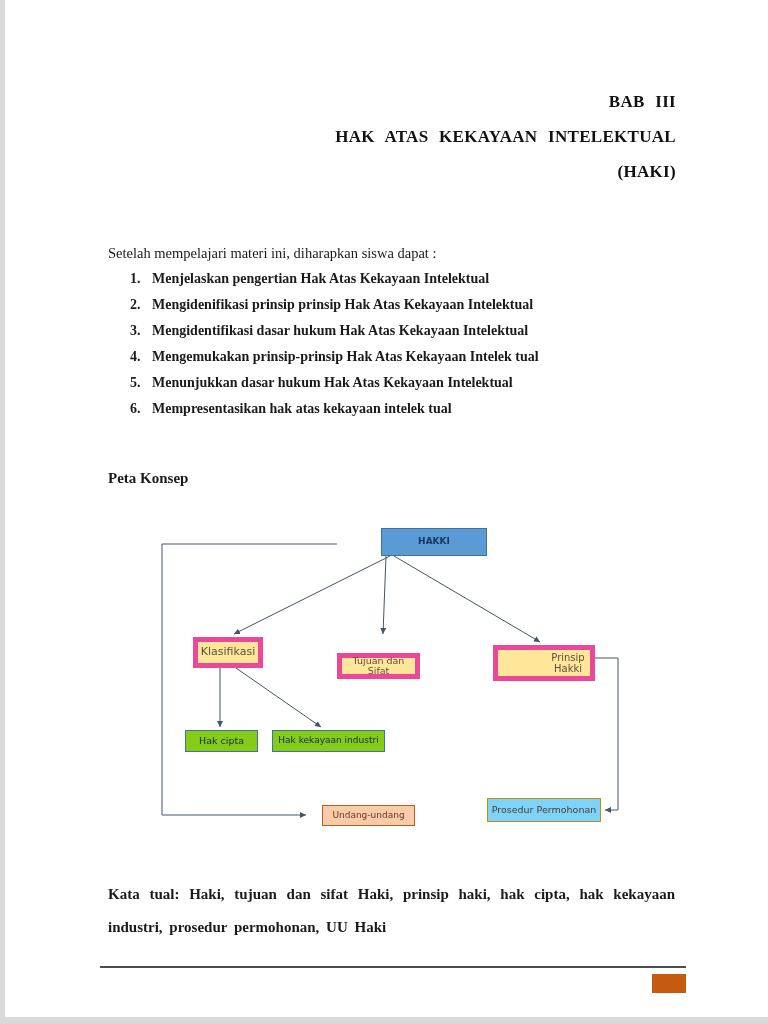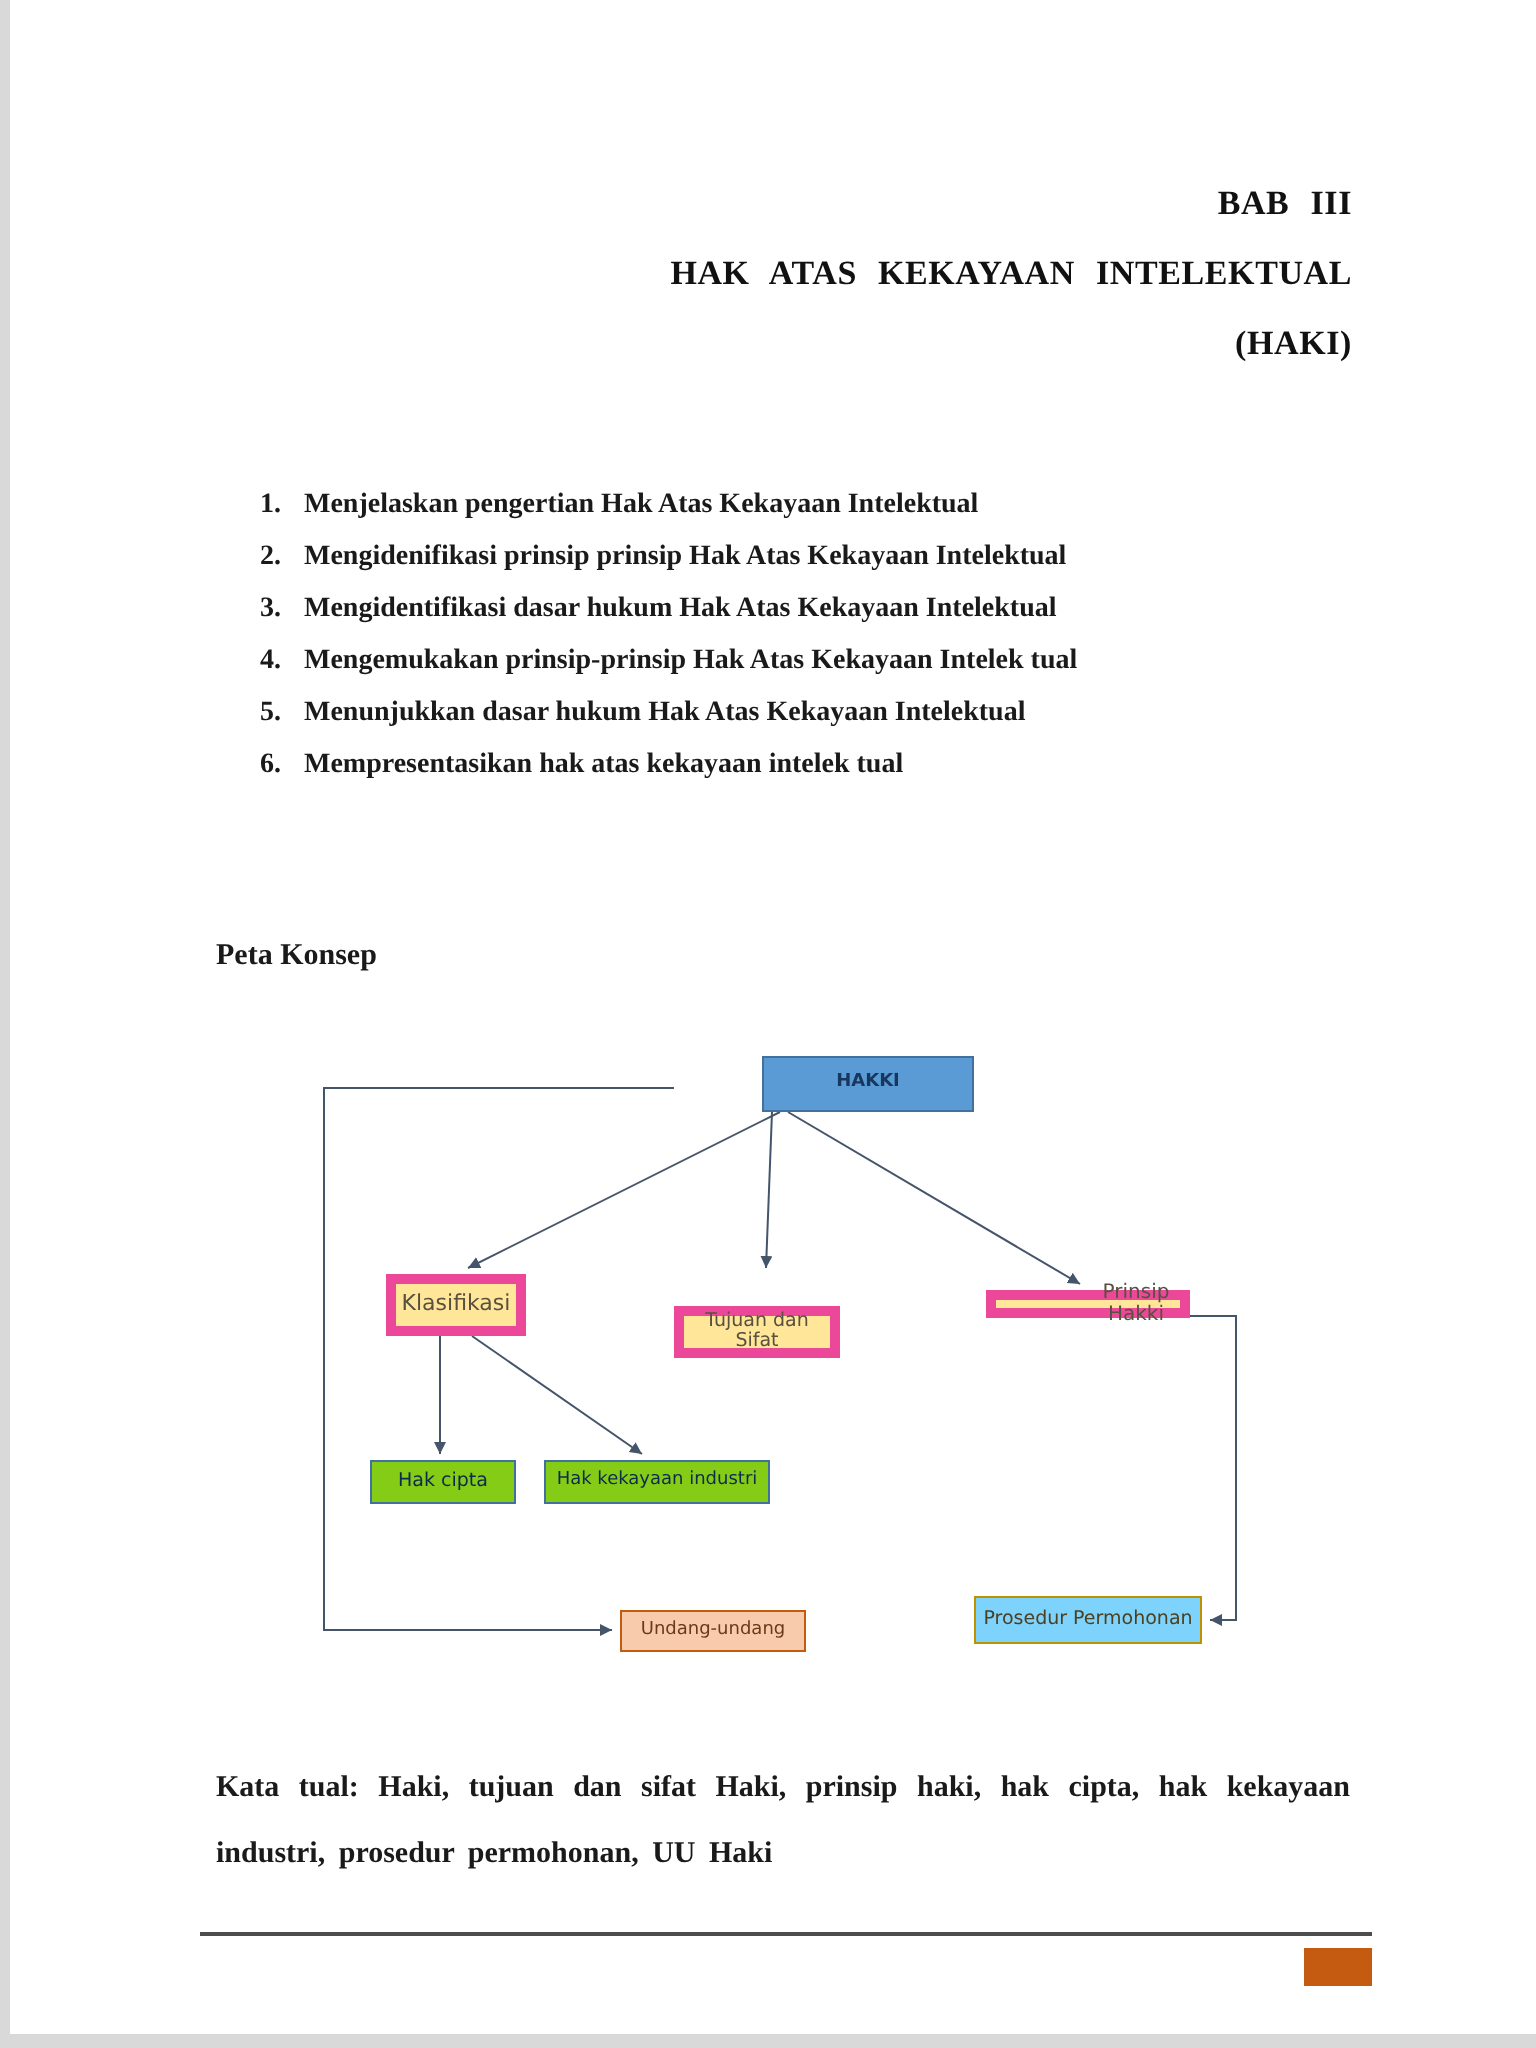--- a/index.html
+++ b/index.html
@@ -56,24 +56,24 @@
     font-size: 10px; text-align: center; line-height: 1.1;
   }
   .node.blue   { background: #5B9BD5; border: 1px solid #41719C; color: #17375E; }
   .node.blue2  { background: #84cc16; border: 1px solid #41719C; color: #0e2b4e; }
   .node.yellow { background: #FFE699; border: 5px solid #ec4899; color: #595040; }
   .node.gold   { background: #7dd3fc; border: 1px solid #BF9000; color: #4d4020; }
   .node.salmon { background: #F8CBAD; border: 1px solid #C55A11; color: #6b3a18; }
   .n-root   { left: 189px; top: 10px;  width: 106px; height: 28px; font-size: 9px; font-weight: bold; margin-left: 44px; }
   .n-klas   { left: 45px;  top: 119px; width: 70px;  height: 31px; font-size: 11px; }
   .n-tujuan { left: 189px; top: 119px; width: 83px;  height: 26px; font-size: 9.5px; margin-top: 16px; }
-  .n-prinsip{ left: 345px; top: 127px; width: 102px; height: 14px; font-size: 10px; padding-left: 48px; }
+  .n-prinsip{ left: 345px; top: 127px; width: 102px; height: 36px; font-size: 10px; padding-left: 48px; }
   .n-cipta  { left: 37px;  top: 212px; width: 73px;  height: 22px; font-size: 9.5px; }
   .n-indus  { left: 124px; top: 212px; width: 113px; height: 22px; font-size: 9px; }
-  .n-undang { left: 162px; top: 287px; width: 93px;  height: 21px; font-size: 9px; }
+  .n-undang { left: 174px; top: 287px; width: 93px;  height: 21px; font-size: 9px; }
   .n-prosed { left: 339px; top: 280px; width: 114px; height: 24px; font-size: 9.5px; }
 
   
   .keywords {
     position: absolute; top: 878px; left: 108px; width: 567px;
     font-weight: bold; font-size: 15px; line-height: 33px;
     text-align: justify; word-spacing: 3px;
   }
 
   
@@ -92,20 +92,21 @@
 <div class="edge-left"></div>
 <div class="edge-bottom"></div>
 
 <div class="doc-header">
   <div>BAB III</div>
   <div>HAK ATAS KEKAYAAN INTELEKTUAL</div>
   <div>(HAKI)</div>
 </div>
 
 <div class="objectives">
+  <div class="obj-intro">Setelah mempelajari materi ini, diharapkan siswa dapat :</div>
   <div class="obj-item">
     <span class="num">1.</span>
     <span class="txt">Menjelaskan pengertian Hak Atas Kekayaan Intelektual</span>
   </div>
   <div class="obj-item">
     <span class="num">2.</span>
     <span class="txt">Mengidenifikasi prinsip prinsip Hak Atas Kekayaan Intelektual</span>
   </div>
   <div class="obj-item">
     <span class="num">3.</span>

